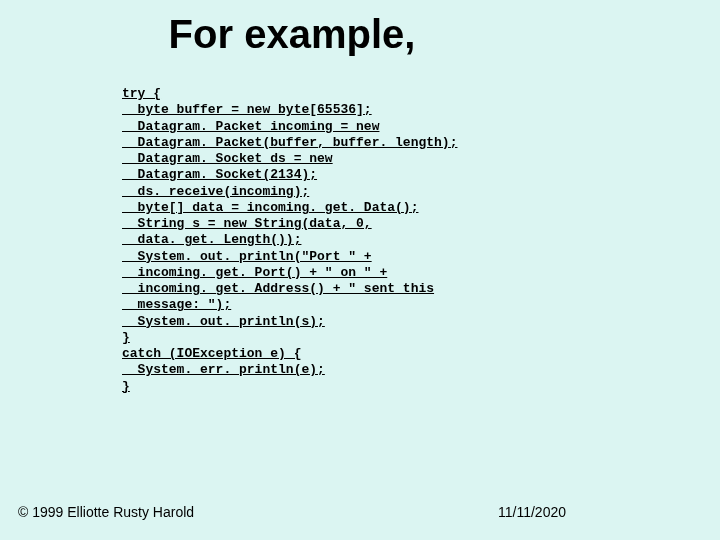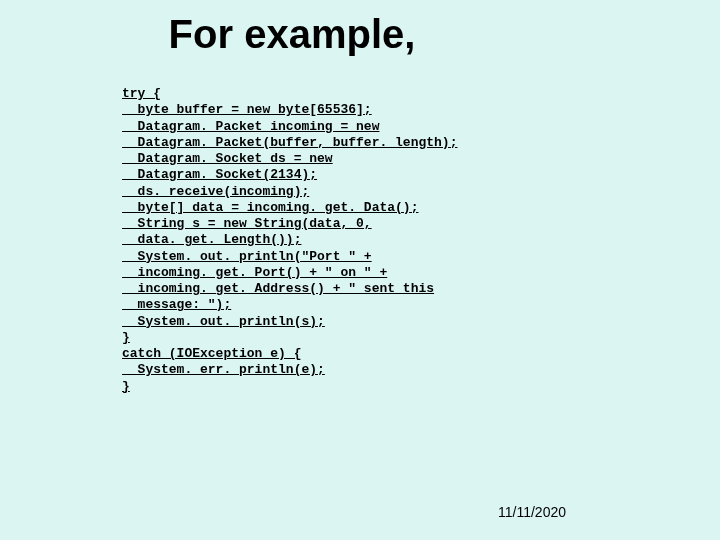--- a/index.html
+++ b/index.html
@@ -69,14 +69,15 @@
   data. get. Length());
   System. out. println("Port " +
   incoming. get. Port() + " on " +
   incoming. get. Address() + " sent this
   message: ");
   System. out. println(s);
 }
 catch (IOException e) {
   System. err. println(e);
 }</div>
+  <div class="footer-left">© 1999 Elliotte Rusty Harold</div>
   <div class="footer-right">11/11/2020</div>
 </div>
 
 </body></html>

